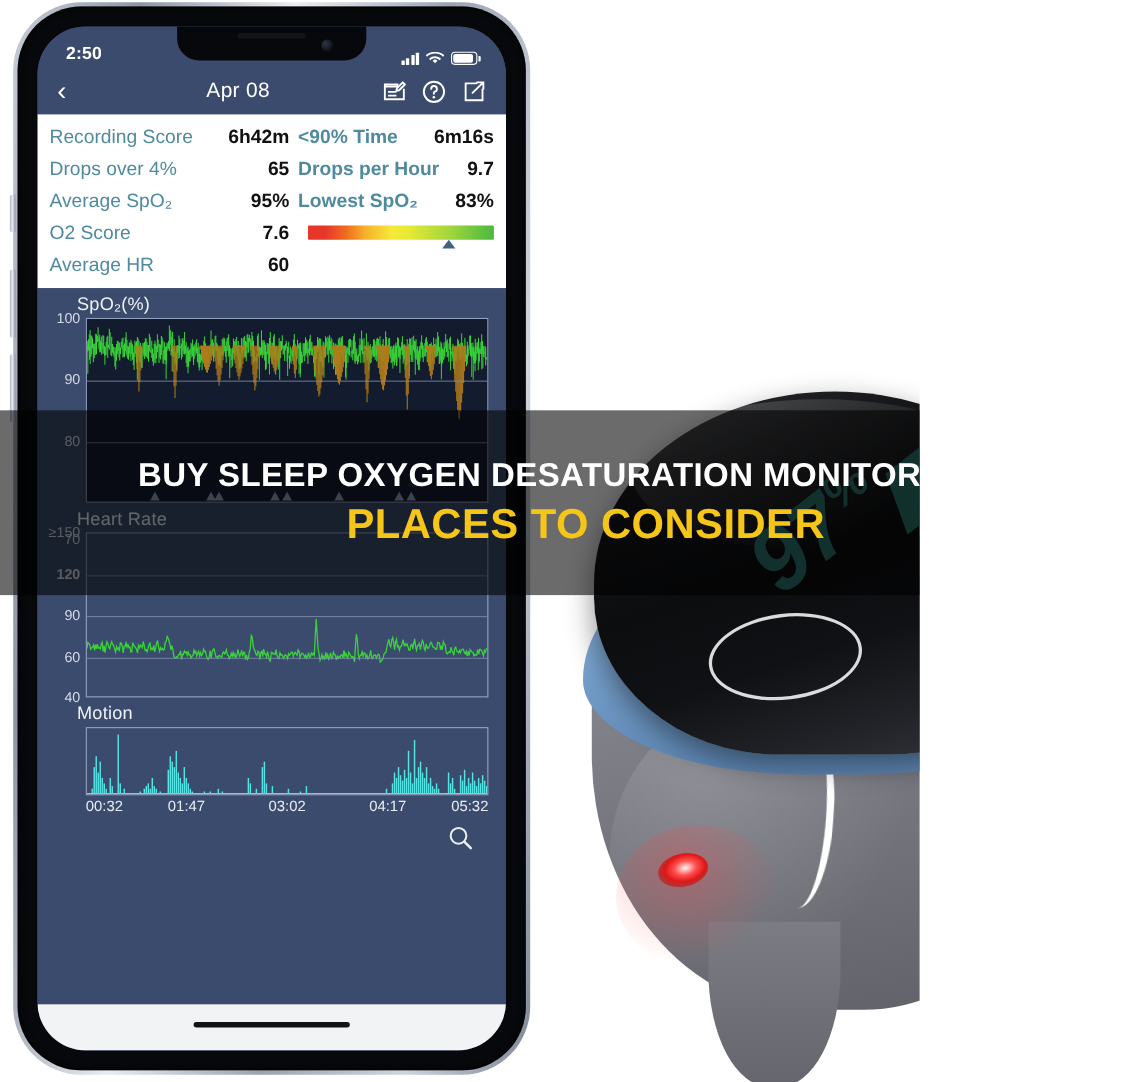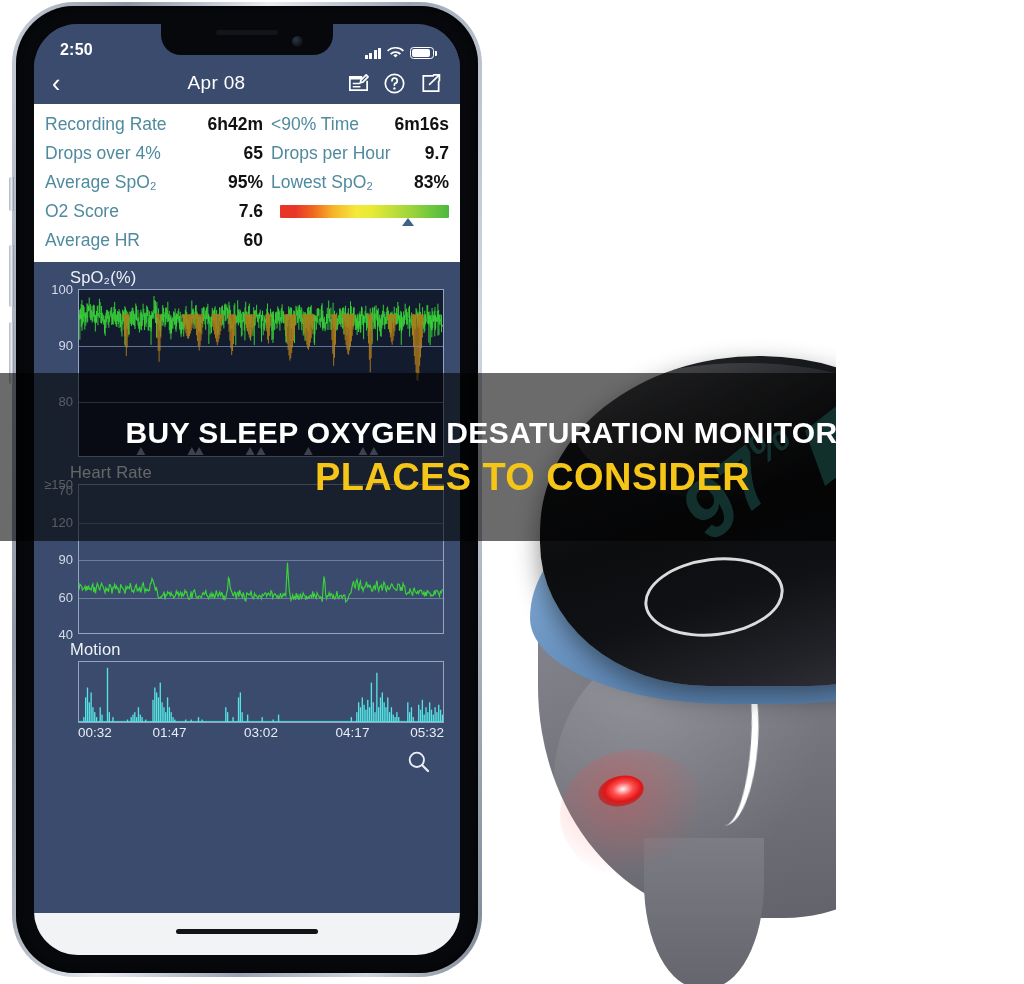--- a/index.html
+++ b/index.html
@@ -61,21 +61,21 @@
   .nav-icons { display:flex; gap:13px; align-items:center; width:auto; }
   .nav-icons svg { display:block; }
 
   
   .stats { background:#ffffff; padding:6px 11px 7px 11px; }
   .srow { display:flex; align-items:center; height:29px; font-size:17.5px; }
   .lab  { color:#4f8a9e; white-space:nowrap; }
   .val  { color:#111; font-weight:bold; white-space:nowrap; }
   .c1-lab { width:142px; }
   .c1-val { width:84px; text-align:right; padding-right:8px; }
-  .c2-lab { flex:1; }
+  .c2-lab { flex:1;font-weight:bold; }
   .c2-val { text-align:right; }
   .gradbar { flex:1; height:13px; margin-left:9px; position:relative; }
   .gradbar .g {
     position:absolute; left:0; right:0; top:0; height:13px; border-radius:1px;
     background:linear-gradient(90deg,#e8352a 0%,#e8352a 9%,#ef6a1e 20%,#f6b22a 31%,#f5e93a 45%,
                #e8ea35 54%,#c2df3a 66%,#9bd43c 78%,#6dc63f 90%,#4fb83e 100%);
   }
   .gradbar .mk {
     position:absolute; left:76%; top:13px; width:0;height:0;
     border-left:6px solid transparent; border-right:6px solid transparent; border-bottom:8px solid #3f6286;
@@ -239,21 +239,21 @@
               <svg width="23" height="23" viewBox="0 0 24 24">
                 <path d="M15.5 4H4.5v16h16V9" fill="none" stroke="#fff" stroke-width="1.8"></path>
                 <path d="M11 13 21 3.2M15.3 3h6v6" fill="none" stroke="#fff" stroke-width="1.8" stroke-linecap="round"></path>
               </svg>
             </span>
           </div>
 
           <div class="stats">
 
             <div class="srow">
-              <span class="lab c1-lab">Recording Rate</span>
+              <span class="lab c1-lab">Recording Score</span>
               <span class="val c1-val">6h42m</span>
               <span class="lab c2-lab">&lt;90% Time</span>
               <span class="val c2-val">6m16s</span>
             </div>
 
             <div class="srow">
               <span class="lab c1-lab">Drops over 4%</span>
               <span class="val c1-val">65</span>
               <span class="lab c2-lab">Drops per Hour</span>
               <span class="val c2-val">9.7</span>
@@ -1034,21 +1034,21 @@
                     </svg>
                   </div>
               </div>
             </div>
 
             <div class="chart-block">
               <div class="ch-title">Heart Rate</div>
               <div class="plot-wrap">
                 <div class="yaxis" id="hr-y">
                     <div class="ytick" style="top: 0px;">≥150</div>
-                    <div class="ytick" style="top: 37.5px;">120</div>
+                    <div class="ytick" style="top: 37.5px; font-weight: bold;">120</div>
                     <div class="ytick" style="top: 75px;">90</div>
                     <div class="ytick" style="top: 112.5px;">60</div>
                     <div class="ytick" style="top: 150px;">40</div>
                   </div>
                 <div class="plot hr-plot" id="hr-plot" style="height:150px;">
                     <div class="gline" style="top: 37.5px;"></div>
                     <div class="gline" style="top: 75px;"></div>
                     <div class="gline" style="top: 112.5px;"></div>
                     <svg width="100%" height="100%" viewBox="0 0 410 150" preserveAspectRatio="none" style="display: block;">
                       <polyline points="0.00,105.97 0.98,100.46 1.96,101.44 2.94,102.59 3.91,106.51 4.89,105.30 5.87,104.56 6.85,102.63 7.83,107.68 8.81,102.46 9.79,106.32 10.76,102.04 11.74,105.56 12.72,105.13 13.70,106.40 14.68,102.12 15.66,100.24 16.63,108.60 17.61,103.58 18.59,109.73 19.57,104.04 20.55,99.60 21.53,101.71 22.51,105.10 23.48,106.20 24.46,101.99 25.44,99.66 26.42,102.18 27.40,103.21 28.38,106.52 29.36,109.26 30.33,104.20 31.31,106.64 32.29,105.43 33.27,108.41 34.25,100.75 35.23,101.23 36.21,103.80 37.18,110.01 38.16,103.93 39.14,104.15 40.12,100.83 41.10,104.60 42.08,102.35 43.05,105.08 44.03,104.64 45.01,109.14 45.99,108.87 46.97,100.59 47.95,103.06 48.93,104.13 49.90,105.21 50.88,106.70 51.86,110.17 52.84,103.21 53.82,105.32 54.80,102.85 55.78,103.69 56.75,105.11 57.73,99.55 58.71,103.42 59.69,107.81 60.67,106.94 61.65,108.89 62.63,106.00 63.60,102.44 64.58,101.04 65.56,107.13 66.54,105.62 67.52,106.99 68.50,103.03 69.47,108.97 70.45,105.90 71.43,100.51 72.41,99.10 73.39,104.78 74.37,108.56 75.35,105.11 76.32,106.99 77.30,105.93 78.28,107.34 79.26,106.69 80.24,100.24 81.22,99.44 82.20,94.75 83.17,96.36 84.15,99.29 85.13,102.37 86.11,107.15 87.09,103.41 88.07,107.33 89.05,113.53 90.02,114.38 91.00,114.76 91.98,113.53 92.96,113.83 93.94,111.68 94.92,111.49 95.89,108.11 96.87,116.01 97.85,111.37 98.83,111.65 99.81,108.26 100.79,109.68 101.77,109.14 102.74,112.08 103.72,109.01 104.70,111.70 105.68,111.64 106.66,114.65 107.64,113.15 108.62,112.42 109.59,107.51 110.57,110.17 111.55,108.60 112.53,113.02 113.51,110.21 114.49,108.62 115.47,112.99 116.44,109.77 117.42,112.39 118.40,111.09 119.38,106.70 120.36,108.86 121.34,108.43 122.32,112.53 123.29,115.15 124.27,115.94 125.25,113.78 126.23,107.83 127.21,115.24 128.19,109.47 129.16,107.25 130.14,106.34 131.12,110.05 132.10,113.73 133.08,113.41 134.06,114.90 135.04,112.58 136.01,112.54 136.99,113.55 137.97,114.09 138.95,110.32 139.93,109.10 140.91,110.97 141.89,109.54 142.86,107.09 143.84,111.98 144.82,112.24 145.80,115.24 146.78,113.80 147.76,110.48 148.74,113.27 149.71,109.64 150.69,113.13 151.67,110.91 152.65,114.37 153.63,112.47 154.61,106.80 155.58,110.61 156.56,113.21 157.54,110.36 158.52,108.38 159.50,113.19 160.48,109.30 161.46,109.63 162.43,116.24 163.41,111.95 164.39,116.04 165.37,114.78 166.35,109.10 167.33,106.07 168.31,93.98 169.28,95.41 170.26,103.63 171.24,106.56 172.22,108.59 173.20,111.49 174.18,112.24 175.16,108.44 176.13,109.21 177.11,115.94 178.09,109.71 179.07,108.54 180.05,113.51 181.03,106.62 182.00,110.59 182.98,111.25 183.96,113.93 184.94,108.74 185.92,112.50 186.90,116.61 187.88,117.46 188.85,109.58 189.83,109.81 190.81,111.23 191.79,110.49 192.77,111.25 193.75,107.11 194.73,112.48 195.70,114.74 196.68,115.25 197.66,109.96 198.64,112.10 199.62,111.69 200.60,113.51 201.58,115.02 202.55,112.22 203.53,111.76 204.51,113.02 205.49,115.34 206.47,110.69 207.45,112.01 208.42,111.08 209.40,109.44 210.38,109.33 211.36,113.19 212.34,110.52 213.32,109.50 214.30,111.02 215.27,112.11 216.25,107.23 217.23,108.47 218.21,114.41 219.19,111.74 220.17,110.27 221.15,110.75 222.12,112.10 223.10,114.14 224.08,112.09 225.06,114.88 226.04,113.33 227.02,109.73 228.00,113.96 228.97,113.51 229.95,110.21 230.93,111.90 231.91,110.21 232.89,112.07 233.87,93.75 234.84,78.63 235.82,93.84 236.80,106.37 237.78,111.57 238.76,116.94 239.74,114.76 240.72,111.50 241.69,115.30 242.67,113.37 243.65,116.23 244.63,109.59 245.61,114.09 246.59,111.71 247.57,116.55 248.54,113.47 249.52,110.02 250.50,115.07 251.48,114.02 252.46,109.43 253.44,111.46 254.42,111.94 255.39,116.42 256.37,113.16 257.35,115.04 258.33,113.32 259.31,114.31 260.29,111.83 261.26,111.75 262.24,114.77 263.22,107.69 264.20,113.09 265.18,110.58 266.16,113.19 267.14,114.90 268.11,109.29 269.09,111.25 270.07,112.70 271.05,114.28 272.03,113.42 273.01,114.23 273.99,118.34 274.96,103.49 275.94,92.67 276.92,97.98 277.90,111.68 278.88,115.31 279.86,112.18 280.84,112.22 281.81,109.10 282.79,113.01 283.77,110.13 284.75,110.48 285.73,114.33 286.71,112.02 287.68,115.51 288.66,115.02 289.64,111.90 290.62,107.62 291.60,114.51 292.58,115.26 293.56,112.31 294.53,112.13 295.51,112.00 296.49,114.73 297.47,112.47 298.45,111.29 299.43,111.98 300.41,118.56 301.38,117.72 302.36,116.69 303.34,114.65 304.32,111.00 305.30,109.97 306.28,109.42 307.26,104.43 308.23,100.57 309.21,97.50 310.19,102.89 311.17,104.37 312.15,98.01 313.13,95.81 314.11,100.44 315.08,107.11 316.06,100.01 317.04,97.52 318.02,104.36 319.00,103.55 319.98,107.47 320.95,104.38 321.93,103.65 322.91,101.06 323.89,97.96 324.87,103.10 325.85,101.62 326.83,103.31 327.80,101.77 328.78,104.05 329.76,107.52 330.74,107.60 331.72,103.06 332.70,102.15 333.68,106.55 334.65,100.88 335.63,97.05 336.61,104.54 337.59,107.55 338.57,103.13 339.55,103.10 340.53,101.31 341.50,107.07 342.48,102.92 343.46,98.43 344.44,100.20 345.42,105.92 346.40,107.64 347.37,101.87 348.35,104.89 349.33,105.94 350.31,104.93 351.29,101.83 352.27,100.21 353.25,101.71 354.22,104.29 355.20,104.93 356.18,105.46 357.16,106.70 358.14,106.65 359.12,100.43 360.10,100.53 361.07,101.16 362.05,107.27 363.03,103.27 364.01,107.27 364.99,99.72 365.97,102.06 366.95,102.83 367.92,109.70 368.90,110.94 369.88,109.79 370.86,108.82 371.84,109.74 372.82,104.86 373.79,108.01 374.77,109.41 375.75,112.18 376.73,105.75 377.71,104.68 378.69,108.34 379.67,108.92 380.64,110.00 381.62,107.66 382.60,109.83 383.58,107.22 384.56,106.58 385.54,106.79 386.52,109.54 387.49,110.88 388.47,108.59 389.45,112.91 390.43,108.39 391.41,112.46 392.39,107.10 393.37,108.09 394.34,109.29 395.32,109.44 396.30,112.66 397.28,111.41 398.26,112.22 399.24,111.73 400.21,107.01 401.19,111.04 402.17,106.85 403.15,106.78 404.13,108.03 405.11,110.13 406.09,112.73 407.06,107.87 408.04,109.21 409.02,106.53 410.00,106.08" fill="none" stroke="#3ad43a" stroke-width="1.3"></polyline>

